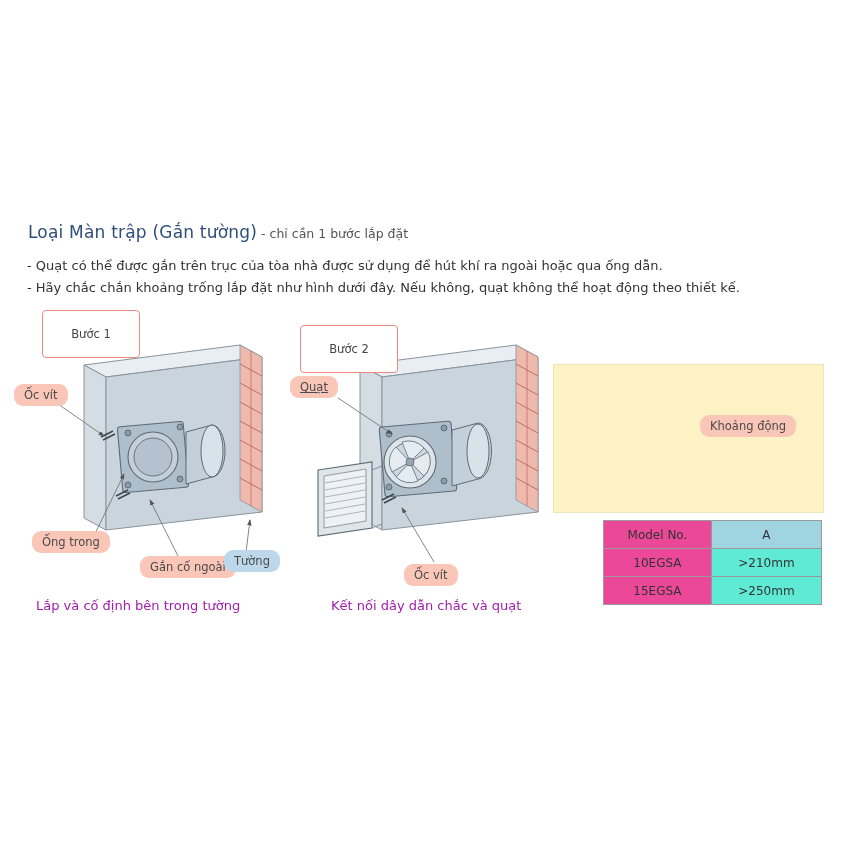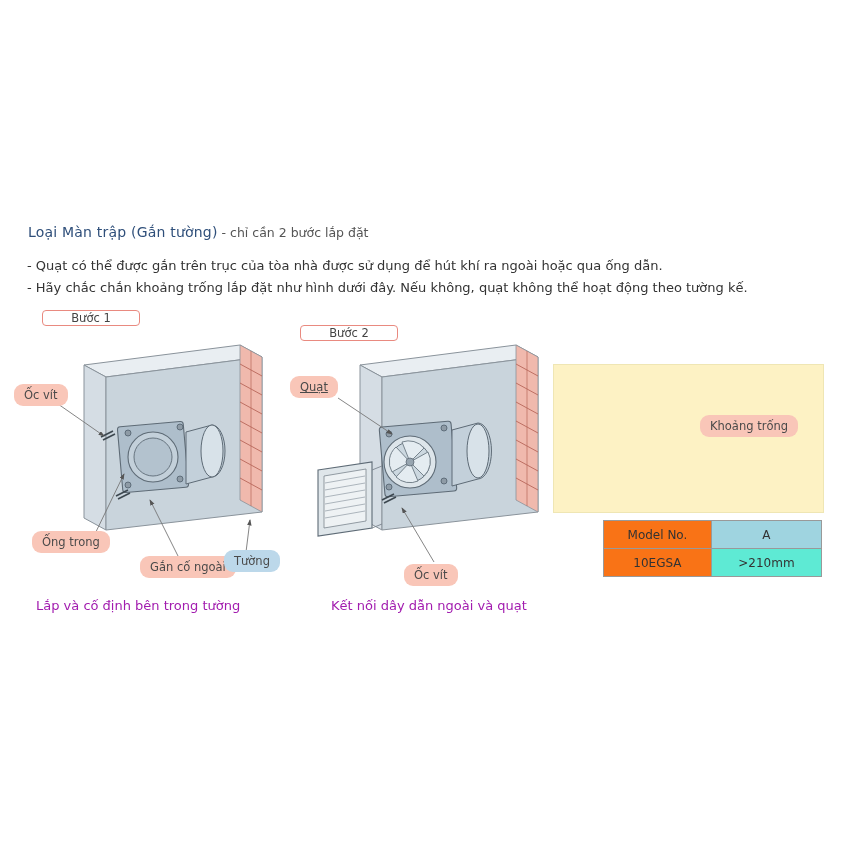--- a/index.html
+++ b/index.html
@@ -23,21 +23,21 @@
   }
 
   
   .heading {
     position: absolute;
     left: 28px;
     top: 222px;
     white-space: nowrap;
   }
   .heading .title {
-    font-size: 14px;
+    font-size: 17px;
     color: #2f4f7a;
     letter-spacing: 0.2px;
   }
   .heading .subtitle {
     font-size: 12.5px;
     color: #555;
     margin-left: 4px;
   }
   .bullets {
     position: absolute;
@@ -53,21 +53,21 @@
   }
 
   
   .step-pill {
     position: absolute;
     border: 1.3px solid #e98a80;
     border-radius: 4px;
     background: #ffffff;
     color: #444;
     font-size: 11.5px;
-    padding: 0 12px;
+    padding: 16px 12px;
     text-align: center;
   }
   #step1-pill { left: 42px; top: 310px; width: 72px; }
   #step2-pill { left: 300px; top: 325px; width: 72px; }
 
   
   .callout {
     position: absolute;
     background: #f9c6b8;
     border-radius: 9px;
@@ -111,21 +111,21 @@
     border-collapse: collapse;
     font-size: 12px;
   }
   #spec-table td, #spec-table th {
     border: 1px solid #999;
     height: 25px;
     text-align: center;
     font-weight: normal;
     color: #333;
   }
-  #spec-table .col-model { width: 108px; background: #f97316; }
+  #spec-table .col-model { width: 108px; background: #ec4899; }
   #spec-table .col-a { width: 110px; background: #ffffff; }
   #spec-table thead .col-a { background: #9fd4e0; }
   #spec-table tbody .col-a { background: #5eead4; }
 
   
   #art {
     position: absolute;
     left: 0; top: 0;
     width: 850px;
     height: 850px;
@@ -299,53 +299,57 @@
         <line x1="752" y1="466" x2="812" y2="466" stroke="#55606b" stroke-width="1" marker-end="url(#arrowhead)"></line>
         <line x1="752" y1="440" x2="752" y2="476" stroke="#55606b" stroke-width="0.9"></line>
         <text x="751" y="459" font-family="DejaVu Sans, sans-serif" font-size="9" fill="#333">A</text>
       </g>
 
       <path d="M710 430 L700 420" stroke="#777" stroke-width="0.9" fill="none"></path>
     </g>
   </svg>
 
   <div class="heading">
-    <span class="title">Loại Màn trập (Gắn tường)</span><span class="subtitle">- chỉ cần 2 bước lắp đặt</span>
+    <span class="title">Loại Màn trập (Gắn tường)</span><span class="subtitle">- chỉ cần 1 bước lắp đặt</span>
   </div>
 
   <div class="bullets">
     <div class="line">- Quạt có thể được gắn trên trục của tòa nhà được sử dụng để hút khí ra ngoài hoặc qua ống dẫn.</div>
-    <div class="line">- Hãy chắc chắn khoảng trống lắp đặt như hình dưới đây. Nếu không, quạt không thể hoạt động theo tường kế.</div>
+    <div class="line">- Hãy chắc chắn khoảng trống lắp đặt như hình dưới đây. Nếu không, quạt không thể hoạt động theo thiết kế.</div>
   </div>
 
   <div class="step-pill" id="step1-pill">Bước 1</div>
   <div class="step-pill" id="step2-pill">Bước 2</div>
 
   <div class="callout" style="left:14px; top:384px;">Ốc vít</div>
   <div class="callout" style="left:32px; top:531px;">Ống trong</div>
   <div class="callout" style="left:140px; top:556px;">Gắn cố ngoài</div>
   <div class="callout blue" style="left:224px; top:550px;">Tường</div>
 
   <div class="callout" style="left:290px; top:376px;text-decoration:underline;">Quạt</div>
   <div class="callout" style="left:404px; top:564px;">Ốc vít</div>
 
   <div id="right-panel"></div>
-  <div class="callout" style="left:700px; top:415px;">Khoảng trống</div>
+  <div class="callout" style="left:700px; top:415px;">Khoảng động</div>
 
   <div class="caption" id="caption1">Lắp và cố định bên trong tường</div>
-  <div class="caption" id="caption2">Kết nối dây dẫn ngoài và quạt</div>
+  <div class="caption" id="caption2">Kết nối dây dẫn chắc và quạt</div>
 
   <table id="spec-table">
     <thead>
       <tr>
         <th class="col-model">Model No.</th>
         <th class="col-a">A</th>
       </tr>
     </thead>
     <tbody>
       <tr>
         <td class="col-model">10EGSA</td>
         <td class="col-a">&gt;210mm</td>
       </tr>
+      <tr>
+        <td class="col-model">15EGSA</td>
+        <td class="col-a">&gt;250mm</td>
+      </tr>
     </tbody>
   </table>
 
 </div>
 
 </body></html>

